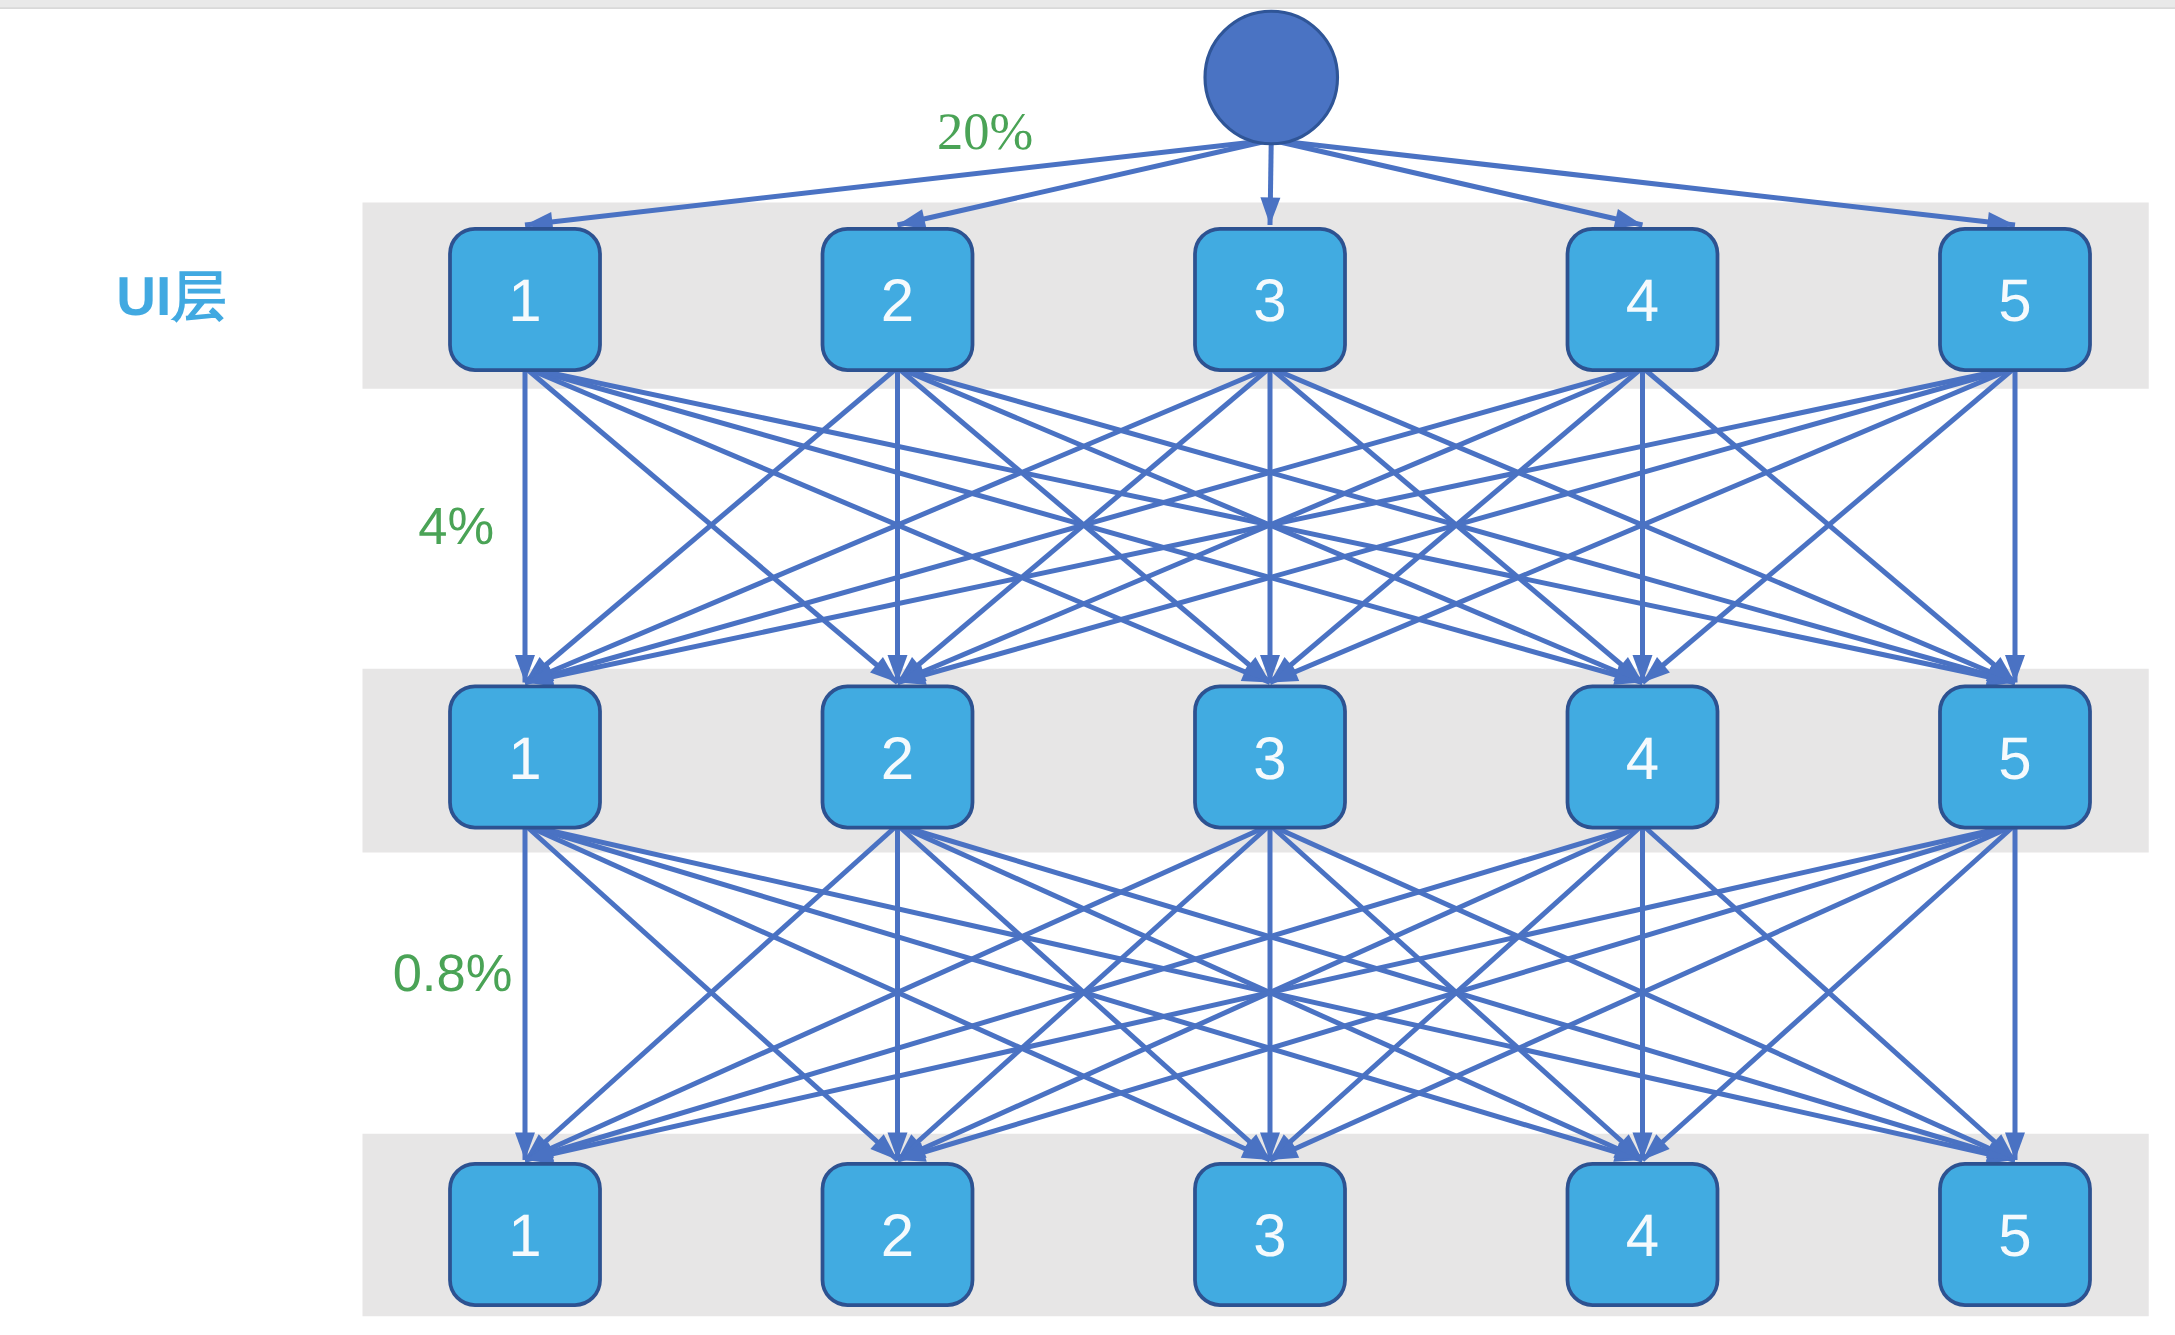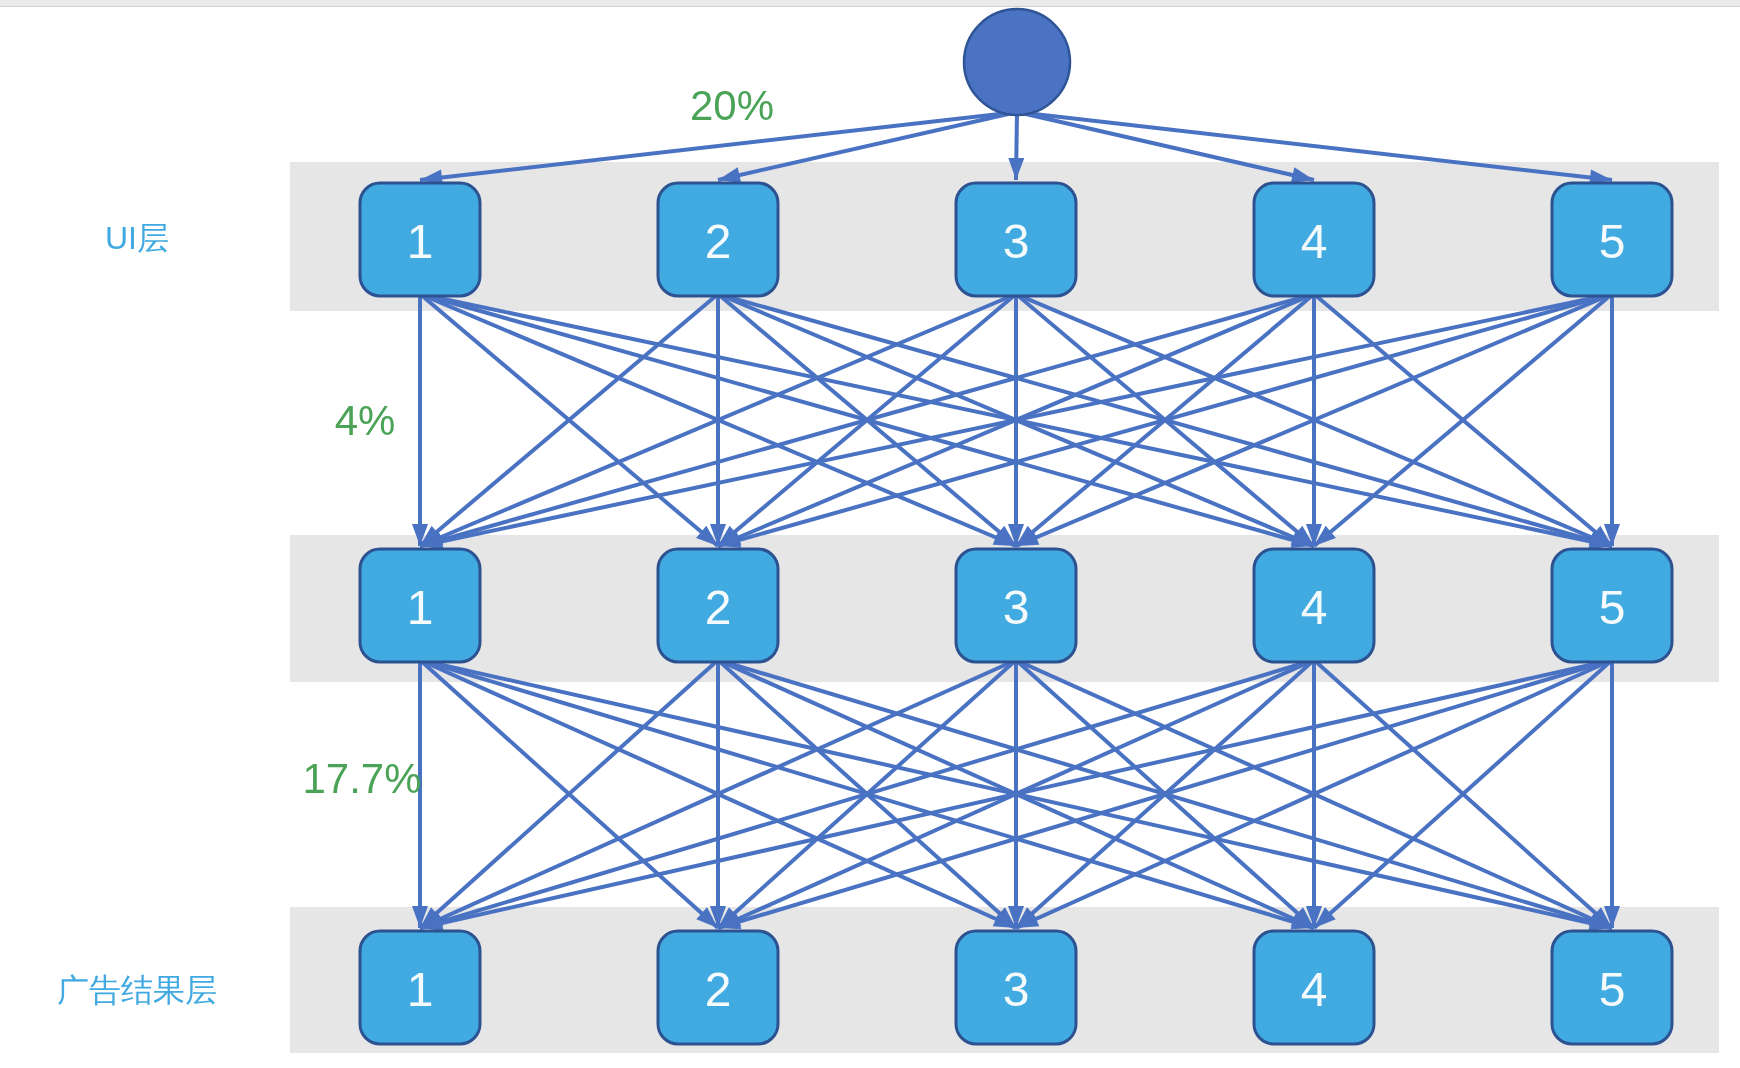--- a/index.html
+++ b/index.html
@@ -15,40 +15,40 @@
     position: absolute;
     left: 0; top: 0;
     width: 1740px; height: 6px;
     background: var(--top-strip, #e9e9e9);
     border-bottom: 1px solid #d2d2d2;
   }
   #diagram { position: absolute; left: 0; top: 0; display: block; }
   .layer-label {
     position: absolute;
     transform: translate(-50%, -50%);
-    font-size: 32px;
-    font-weight: 400;
+    font-size: 44px;
+    font-weight: 700;
     letter-spacing: 0px;
     color: var(--layer-label, #41a9e1);
     white-space: nowrap;
     line-height: 1;
   }
   .rate-label {
     position: absolute;
     transform: translate(-50%, -50%);
     font-size: 42px;
     font-weight: 400;
     color: var(--rate-green, #4aa356);
     white-space: nowrap;
     line-height: 1;
   }
   #ll0 { left: 137px; top: 238px; }
   #ll1 { left: 136px; top: 609px; }
   #ll2 { left: 137px; top: 990px; }
-  #rl0 { left: 732px; top: 106px; }
+  #rl0 { left: 788px; top: 106px; font-family: Liberation Serif, serif; }
   #rl1 { left: 365px; top: 421px; }
   #rl2 { left: 362px; top: 779px; }
   .node-num {
     font-family: "Liberation Sans", "DejaVu Sans", sans-serif;
     font-size: 48px;
     font-weight: 400;
   }
 </style>
 </head>
 <body>
@@ -153,18 +153,17 @@
         <rect x="956" y="931" width="120" height="113" rx="20" ry="20" fill="#41abe1" stroke="#2d5291" stroke-width="3"></rect>
         <text x="1016" y="989.5" fill="#f5fafd" text-anchor="middle" dominant-baseline="central" class="node-num">3</text>
         <rect x="1254" y="931" width="120" height="113" rx="20" ry="20" fill="#41abe1" stroke="#2d5291" stroke-width="3"></rect>
         <text x="1314" y="989.5" fill="#f5fafd" text-anchor="middle" dominant-baseline="central" class="node-num">4</text>
         <rect x="1552" y="931" width="120" height="113" rx="20" ry="20" fill="#41abe1" stroke="#2d5291" stroke-width="3"></rect>
         <text x="1612" y="989.5" fill="#f5fafd" text-anchor="middle" dominant-baseline="central" class="node-num">5</text>
       </g>
   </svg>
 
   <div class="layer-label" id="ll0">UI层</div>
-  <div class="layer-label" id="ll2">广告结果层</div>
 
   <div class="rate-label" id="rl0">20%</div>
   <div class="rate-label" id="rl1">4%</div>
-  <div class="rate-label" id="rl2">17.7%</div>
+  <div class="rate-label" id="rl2">0.8%</div>
 </div>
 
 </body></html>

